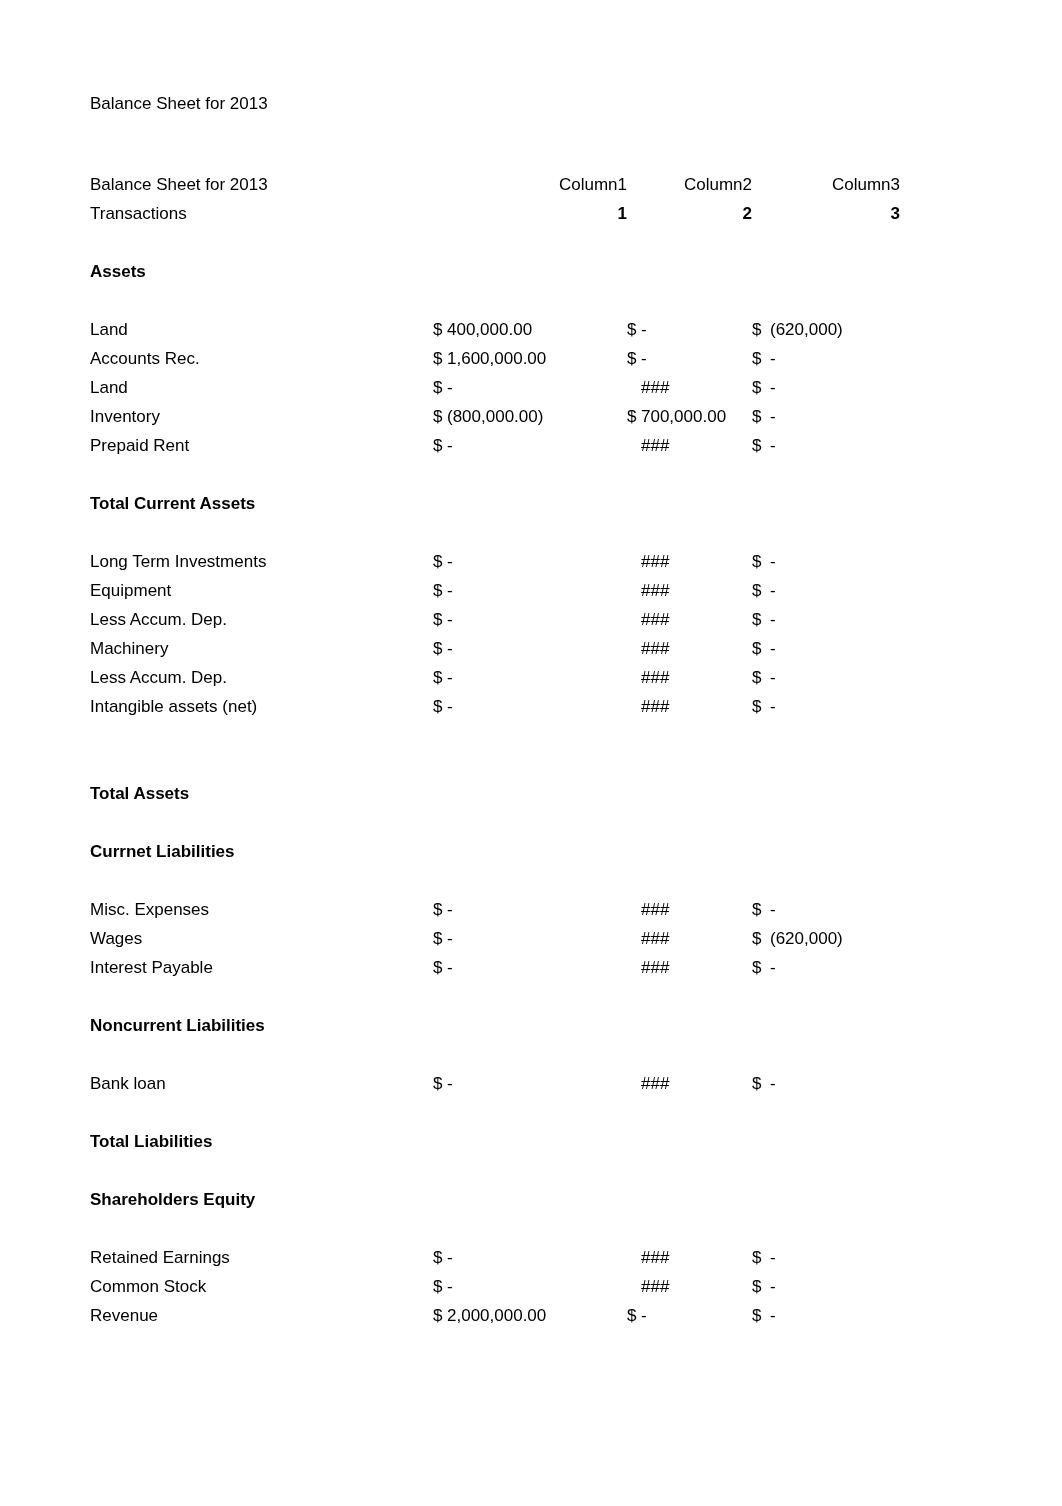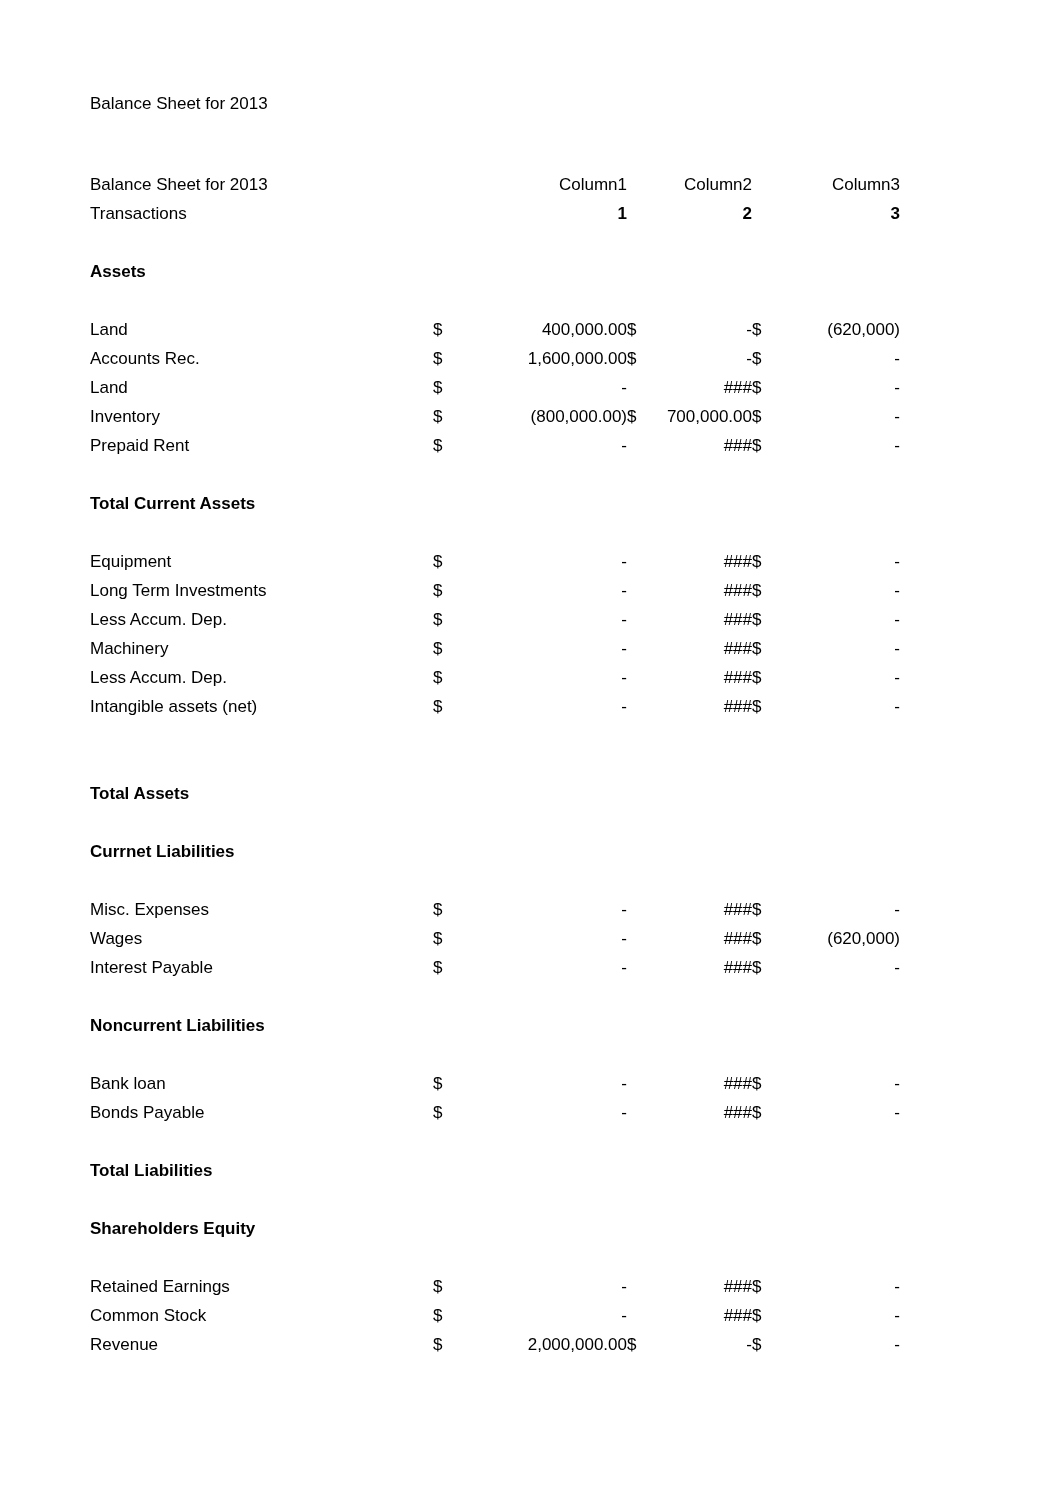--- a/index.html
+++ b/index.html
@@ -58,21 +58,21 @@
   col.c-label { width: 343px; }
   col.c-cur1  { width: 14px; }
   col.c-val1  { width: 180px; }
   col.c-cur2  { width: 14px; }
   col.c-val2  { width: 111px; }
   col.c-cur3  { width: 18px; }
   col.c-val3  { width: 130px; }
 
   .label      { text-align: left; }
   .cur        { text-align: left; padding-left: 2px; }
-  .val        { text-align: right; padding-right: 2px; }
+  .val        { padding-right: 2px; }
 
   .bold       { font-weight: bold; }
   .hdr-num    { font-weight: bold; text-align: right; padding-right: 2px; }
   .hdr-lbl    { text-align: right; padding-left: 2px; }
 
   .spacer td  { height: 29px; }
 </style>
 </head>
 <body>
 
@@ -178,38 +178,38 @@
           <td class=""></td>
           <td class=""></td>
           <td class=""></td>
           <td class=""></td>
           <td class=""></td>
         </tr>
         <tr class="spacer">
           <td colspan="7">&nbsp;</td>
         </tr>
         <tr>
+          <td class="label">Long Term Investments</td>
+          <td class="cur">$</td>
+          <td class="val">-</td>
+          <td class="cur"></td>
+          <td class="val">###</td>
+          <td class="cur">$</td>
+          <td class="val">-</td>
+        </tr>
+        <tr>
           <td class="label">Equipment</td>
           <td class="cur">$</td>
           <td class="val">-</td>
           <td class="cur"></td>
           <td class="val">###</td>
           <td class="cur">$</td>
           <td class="val">-</td>
         </tr>
         <tr>
-          <td class="label">Long Term Investments</td>
-          <td class="cur">$</td>
-          <td class="val">-</td>
-          <td class="cur"></td>
-          <td class="val">###</td>
-          <td class="cur">$</td>
-          <td class="val">-</td>
-        </tr>
-        <tr>
           <td class="label">Less Accum. Dep.</td>
           <td class="cur">$</td>
           <td class="val">-</td>
           <td class="cur"></td>
           <td class="val">###</td>
           <td class="cur">$</td>
           <td class="val">-</td>
         </tr>
         <tr>
           <td class="label">Machinery</td>
@@ -305,29 +305,20 @@
           <td class=""></td>
           <td class=""></td>
           <td class=""></td>
           <td class=""></td>
         </tr>
         <tr class="spacer">
           <td colspan="7">&nbsp;</td>
         </tr>
         <tr>
           <td class="label">Bank loan</td>
-          <td class="cur">$</td>
-          <td class="val">-</td>
-          <td class="cur"></td>
-          <td class="val">###</td>
-          <td class="cur">$</td>
-          <td class="val">-</td>
-        </tr>
-        <tr>
-          <td class="label">Bonds Payable</td>
           <td class="cur">$</td>
           <td class="val">-</td>
           <td class="cur"></td>
           <td class="val">###</td>
           <td class="cur">$</td>
           <td class="val">-</td>
         </tr>
         <tr class="spacer">
           <td colspan="7">&nbsp;</td>
         </tr>

